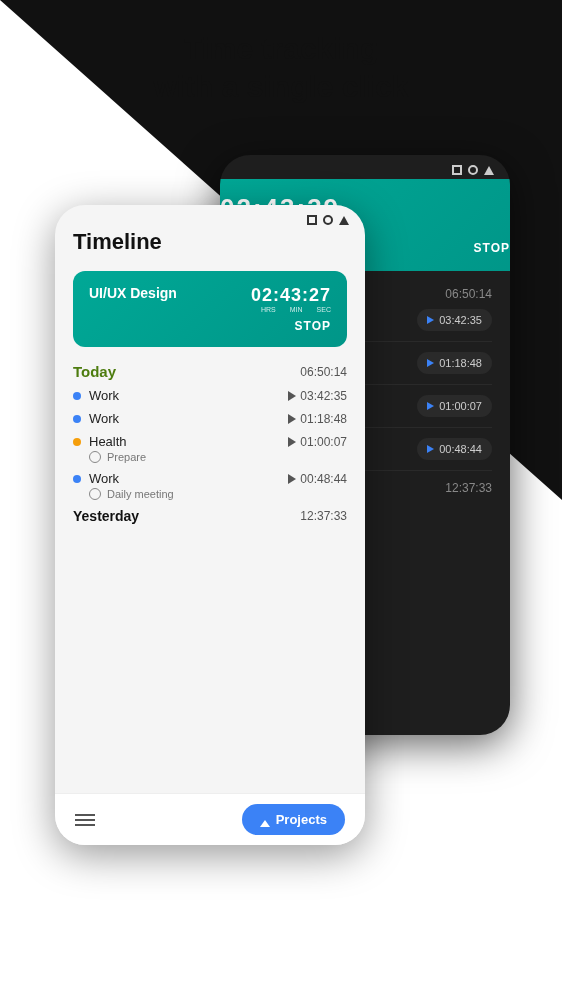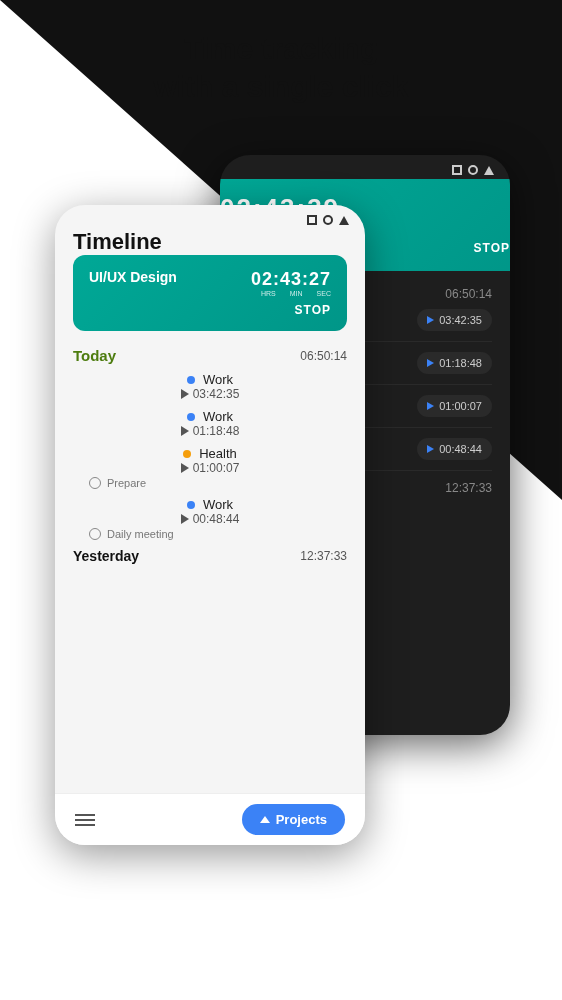--- a/index.html
+++ b/index.html
@@ -123,21 +123,21 @@
     .phone-light .status-bar .circle-icon { border-color: #333; }
     .phone-light .status-bar .tri-icon { border-bottom-color: #333; }
 
     .light-content {
       padding: 0 18px;
     }
     .light-title {
       font-size: 22px;
       font-weight: 700;
       color: #111;
-      margin-bottom: 0;
+      margin-bottom: 16px;
     }
     .light-subtitle {
       font-size: 13px;
       color: #555;
       margin-bottom: 10px;
     }
 
     
     .tracking-card {
       background: linear-gradient(135deg, #00a896, #009688);
@@ -211,21 +211,20 @@
     }
 
     
     .entry {
       margin-bottom: 8px;
     }
     .entry-row {
       display: flex;
       justify-content: space-between;
       align-items: center;
-      flex-direction: column;
     }
     .entry-left {
       display: flex;
       align-items: center;
       gap: 8px;
     }
     .dot {
       width: 8px;
       height: 8px;
       border-radius: 50%;
@@ -312,21 +311,21 @@
       background: #555;
     }
     .projects-btn {
       background: #3b82f6;
       color: #fff;
       border-radius: 20px;
       padding: 8px 18px;
       font-size: 13px;
       font-weight: 600;
       display: flex;
-      align-items: center;
+      align-items: flex-end;
       gap: 6px;
     }
     .upload-icon {
       width: 0;
       height: 0;
       border-left: 5px solid transparent;
       border-right: 5px solid transparent;
       border-bottom: 7px solid #fff;
       display: inline-block;
     }

